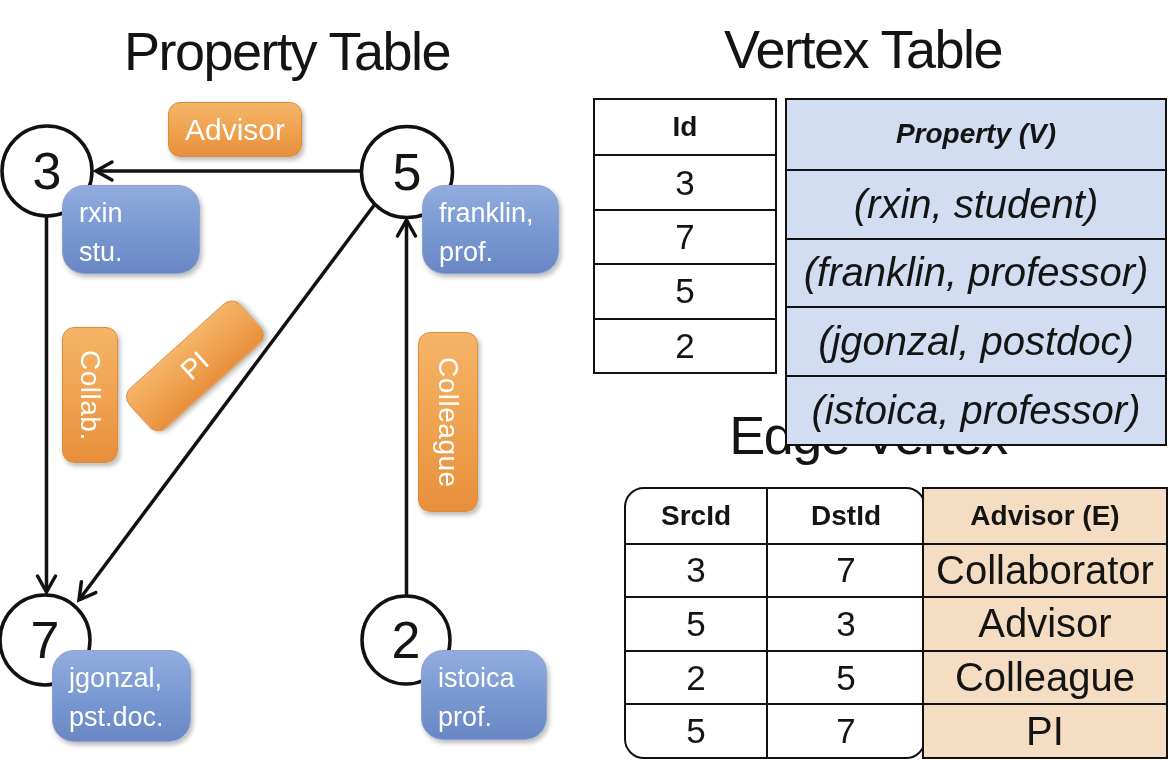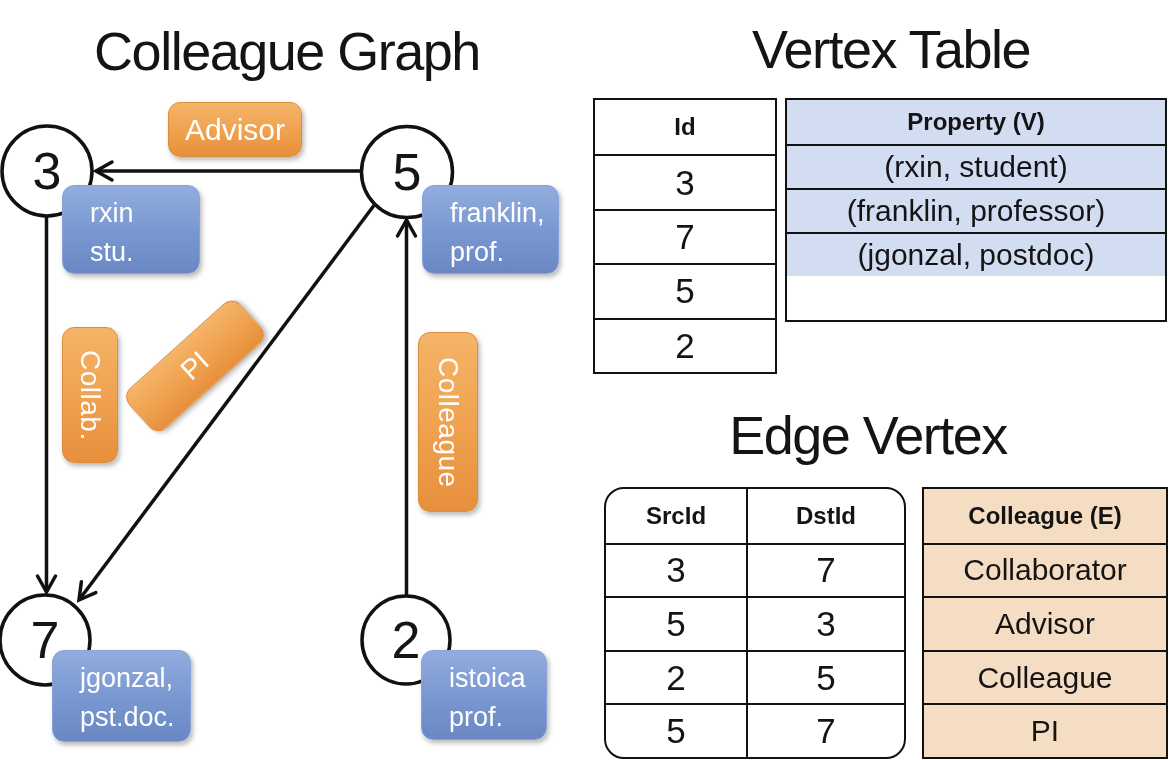--- a/index.html
+++ b/index.html
@@ -28,36 +28,36 @@
     box-shadow:2px 3px 5px rgba(0,0,0,0.28);
     font-size:28px;
   }
   .elabel.horiz { font-size:30px; }
   .vtext { writing-mode:vertical-rl; letter-spacing:0.5px; }
 
   
   .vlabel {
     position:absolute; box-sizing:border-box;
     background:linear-gradient(180deg,#92ACDE 0%,#7897D0 55%,#6A87C4 100%);
-    border:1px solid #8AA2D6; border-radius:12px;
+    border:1px solid #8AA2D6; border-radius:22px;
     color:#ffffff; font-size:27px; line-height:1.45;
-    padding:8px 10px 8px 27px; white-space:pre-line;
+    padding:8px 10px 8px 16px; white-space:pre-line;
     box-shadow:2px 3px 5px rgba(0,0,0,0.28);
   }
 
   
   .tbox {
     position:absolute; box-sizing:border-box;
     border:2.5px solid #111; display:grid; background:#ffffff;
   }
   .cell {
     display:flex; align-items:center; justify-content:center;
-    font-size:30px; color:#141414;
+    font-size:40px; color:#141414;
   }
-  .cell.hdr { font-weight:bold; font-size:24px; }
+  .cell.hdr { font-weight:bold; font-size:28px; }
   .cell.num { font-size:35px; }
   .col1 { grid-template-rows:repeat(5,1fr); }
   .col1 .cell:nth-child(n+2) { border-top:2.5px solid #111; }
   .col2 { grid-template-columns:149fr 168fr; grid-template-rows:repeat(5,1fr); }
   .col2 .cell:nth-child(n+3) { border-top:2.5px solid #111; }
   .col2 .cell:nth-child(2n) { border-left:2.5px solid #111;text-align:center; }
   .bg-vblue { background:#D2DDF1; }
   .bg-etan  { background:#F4DDC2; }
 </style>
 </head>
@@ -74,22 +74,22 @@
     <line x1="362" y1="171" x2="96" y2="171" stroke="#111" stroke-width="3.5" marker-end="url(#arrowV)"></line>
     <line x1="46.5" y1="216" x2="46.5" y2="592" stroke="#111" stroke-width="3.5" marker-end="url(#arrowV)"></line>
     <line x1="375" y1="204" x2="79" y2="600" stroke="#111" stroke-width="3.5" marker-end="url(#arrowV)"></line>
     <line x1="406.5" y1="596" x2="406.5" y2="220" stroke="#111" stroke-width="3.5" marker-end="url(#arrowV)"></line>
     <circle cx="47" cy="171" r="45" fill="#ffffff" stroke="#111" stroke-width="3.5"></circle>
     <circle cx="407" cy="172" r="45.5" fill="#ffffff" stroke="#111" stroke-width="3.5"></circle>
     <circle cx="45" cy="640" r="45" fill="#ffffff" stroke="#111" stroke-width="3.5"></circle>
     <circle cx="406" cy="640" r="44" fill="#ffffff" stroke="#111" stroke-width="3.5"></circle>
   </svg>
 
-  <div class="title" style="left:17px;  top:20px; width:540px;">Colleague Graph</div>
-  <div class="title" style="left:621px; top:18px; width:540px;">Vertex Table</div>
+  <div class="title" style="left:17px;  top:20px; width:540px;">Property Table</div>
+  <div class="title" style="left:593px; top:18px; width:540px;">Vertex Table</div>
   <div class="title" style="left:593px; top:404px; width:550px;">Edge Vertex</div>
 
   <div class="ndigit" style="left:47px;  top:173px;">3</div>
   <div class="ndigit" style="left:407px; top:174px;">5</div>
   <div class="ndigit" style="left:45px;  top:642px;">7</div>
   <div class="ndigit" style="left:406px; top:642px;">2</div>
 
   <div class="elabel horiz" style="left:168px; top:102px; width:134px; height:55px;">
     <span>Advisor</span>
   </div>
@@ -112,40 +112,41 @@
   <div class="vlabel" style="left:421px; top:650px; width:126px; height:90px;">istoica
 prof.</div>
 
   <div class="tbox col1" style="left:593px; top:98px; width:184px; height:276px;">
     <div class="cell hdr">Id</div>
     <div class="cell num">3</div>
     <div class="cell num">7</div>
     <div class="cell num">5</div>
     <div class="cell num">2</div>
   </div>
-  <div class="tbox col1" style="left:785px; top:98px; width:382px; height:224px;">
+  <div class="tbox col1" style="left:785px; top:98px; width:382px; height:348px;font-style:italic;">
     <div class="cell hdr bg-vblue">Property (V)</div>
     <div class="cell bg-vblue">(rxin, student)</div>
     <div class="cell bg-vblue">(franklin, professor)</div>
     <div class="cell bg-vblue">(jgonzal, postdoc)</div>
+    <div class="cell bg-vblue">(istoica, professor)</div>
   </div>
 
-  <div class="tbox col2" style="left:604px; top:487px; width:302px; height:272px;border-radius:20px;">
+  <div class="tbox col2" style="left:624px; top:487px; width:302px; height:272px;border-radius:20px;">
     <div class="cell hdr">SrcId</div>
     <div class="cell hdr">DstId</div>
     <div class="cell num">3</div>
     <div class="cell num">7</div>
     <div class="cell num">5</div>
     <div class="cell num">3</div>
     <div class="cell num">2</div>
     <div class="cell num">5</div>
     <div class="cell num">5</div>
     <div class="cell num">7</div>
   </div>
   <div class="tbox col1" style="left:922px; top:487px; width:246px; height:272px;">
-    <div class="cell hdr bg-etan">Colleague (E)</div>
+    <div class="cell hdr bg-etan">Advisor (E)</div>
     <div class="cell bg-etan">Collaborator</div>
     <div class="cell bg-etan">Advisor</div>
     <div class="cell bg-etan">Colleague</div>
     <div class="cell bg-etan">PI</div>
   </div>
 
 </div>
 
 </body></html>

